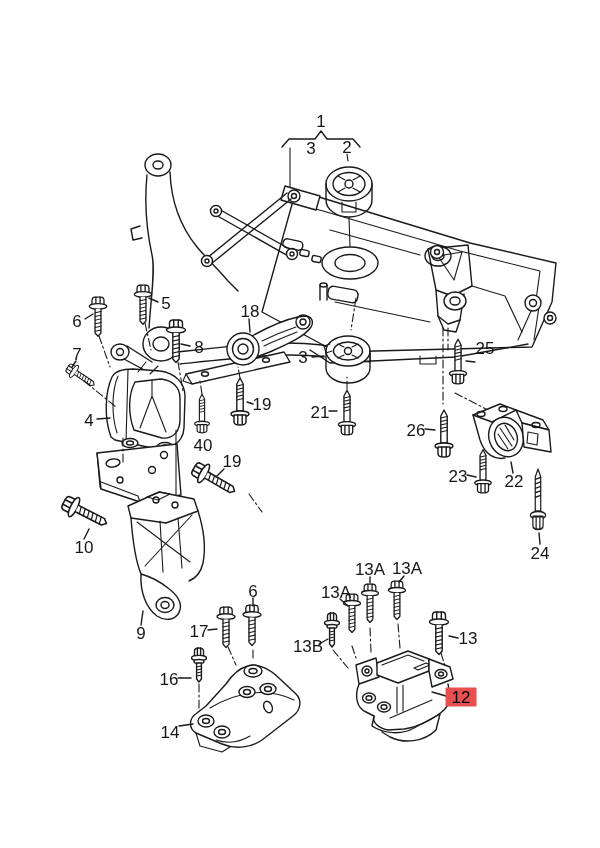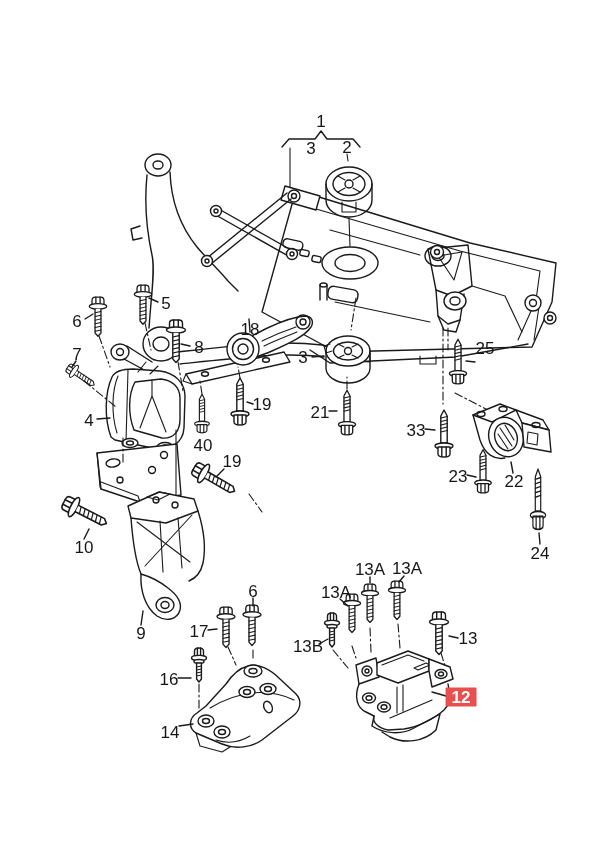--- a/index.html
+++ b/index.html
@@ -5,21 +5,21 @@
   html,body{margin:0;padding:0;background:#fff;}
   .stage{position:relative;width:600px;height:848px;background:#fff;overflow:hidden;
          font-family:"Liberation Sans",sans-serif;}
   .stage svg{position:absolute;left:0;top:0;}
   svg *{fill:none;stroke:#1a1a1a;stroke-width:1.4;stroke-linecap:round;stroke-linejoin:round;}
   svg .f{fill:#ffffff;}
   svg .thin{stroke-width:1.1;}
   svg .dd{stroke-width:1.1;stroke-dasharray:8 3 2 3;}
   .callout{position:absolute;transform:translate(-50%,-50%);font-size:17px;color:#161616;
            white-space:nowrap;line-height:1;letter-spacing:0px;}
-  .callout.hl{background:#e8504f;color:#ffffff;font-weight:bold;padding:1px 6px;border-radius:1px;}
+  .callout.hl{background:#e8504f;color:#000000;font-weight:normal;padding:1px 6px;border-radius:1px;}
 </style>
 </head>
 <body>
 
 <div class="stage">
 <svg width="600" height="848" viewBox="0 0 600 848">
   <defs>
     <g id="bolt-down">
       <path class="f" d="M-6.5,7 L-6.5,1.5 Q-6.5,-2 -3,-2 L3,-2 Q6.5,-2 6.5,1.5 L6.5,7 Z"></path>
       <path d="M-2.3,-2 L-2.3,7 M2.3,-2 L2.3,7"></path>
@@ -297,29 +297,29 @@
   </g>
 </svg>
 
 <div class="callout" style="left:321px;top:121px">1</div>
 <div class="callout" style="left:311px;top:148px">3</div>
 <div class="callout" style="left:347px;top:147px">2</div>
 <div class="callout" style="left:77px;top:321px">6</div>
 <div class="callout" style="left:166px;top:303px">5</div>
 <div class="callout" style="left:199px;top:347px">8</div>
 <div class="callout" style="left:77px;top:354px">7</div>
-<div class="callout" style="left:250px;top:329px">18</div>
+<div class="callout" style="left:250px;top:311px">18</div>
 <div class="callout" style="left:89px;top:420px">4</div>
 <div class="callout" style="left:262px;top:404px">19</div>
 <div class="callout" style="left:203px;top:445px">40</div>
 <div class="callout" style="left:232px;top:461px">19</div>
 <div class="callout" style="left:303px;top:357px">3</div>
 <div class="callout" style="left:320px;top:412px">21</div>
 <div class="callout" style="left:485px;top:348px">25</div>
-<div class="callout" style="left:416px;top:430px">33</div>
+<div class="callout" style="left:416px;top:430px">26</div>
 <div class="callout" style="left:458px;top:476px">23</div>
 <div class="callout" style="left:514px;top:481px">22</div>
 <div class="callout" style="left:540px;top:553px">24</div>
 <div class="callout" style="left:84px;top:547px">10</div>
 <div class="callout" style="left:141px;top:633px">9</div>
 <div class="callout" style="left:253px;top:591px">6</div>
 <div class="callout" style="left:199px;top:631px">17</div>
 <div class="callout" style="left:169px;top:679px">16</div>
 <div class="callout" style="left:170px;top:732px">14</div>
 <div class="callout" style="left:308px;top:646px">13B</div>

